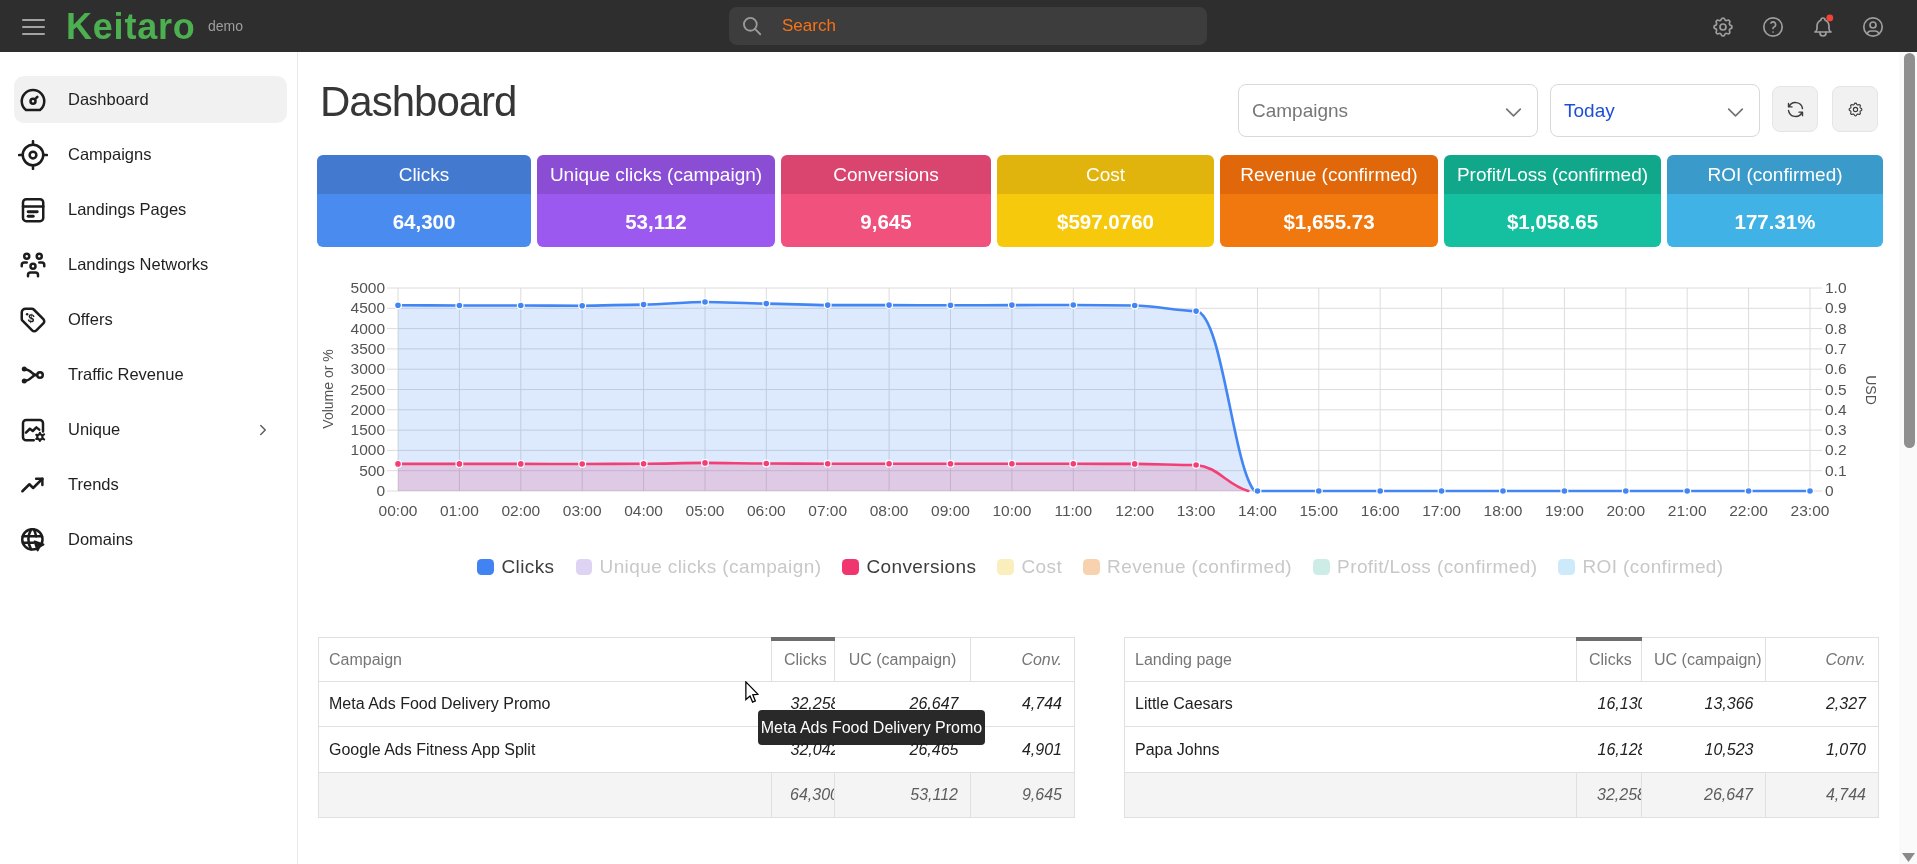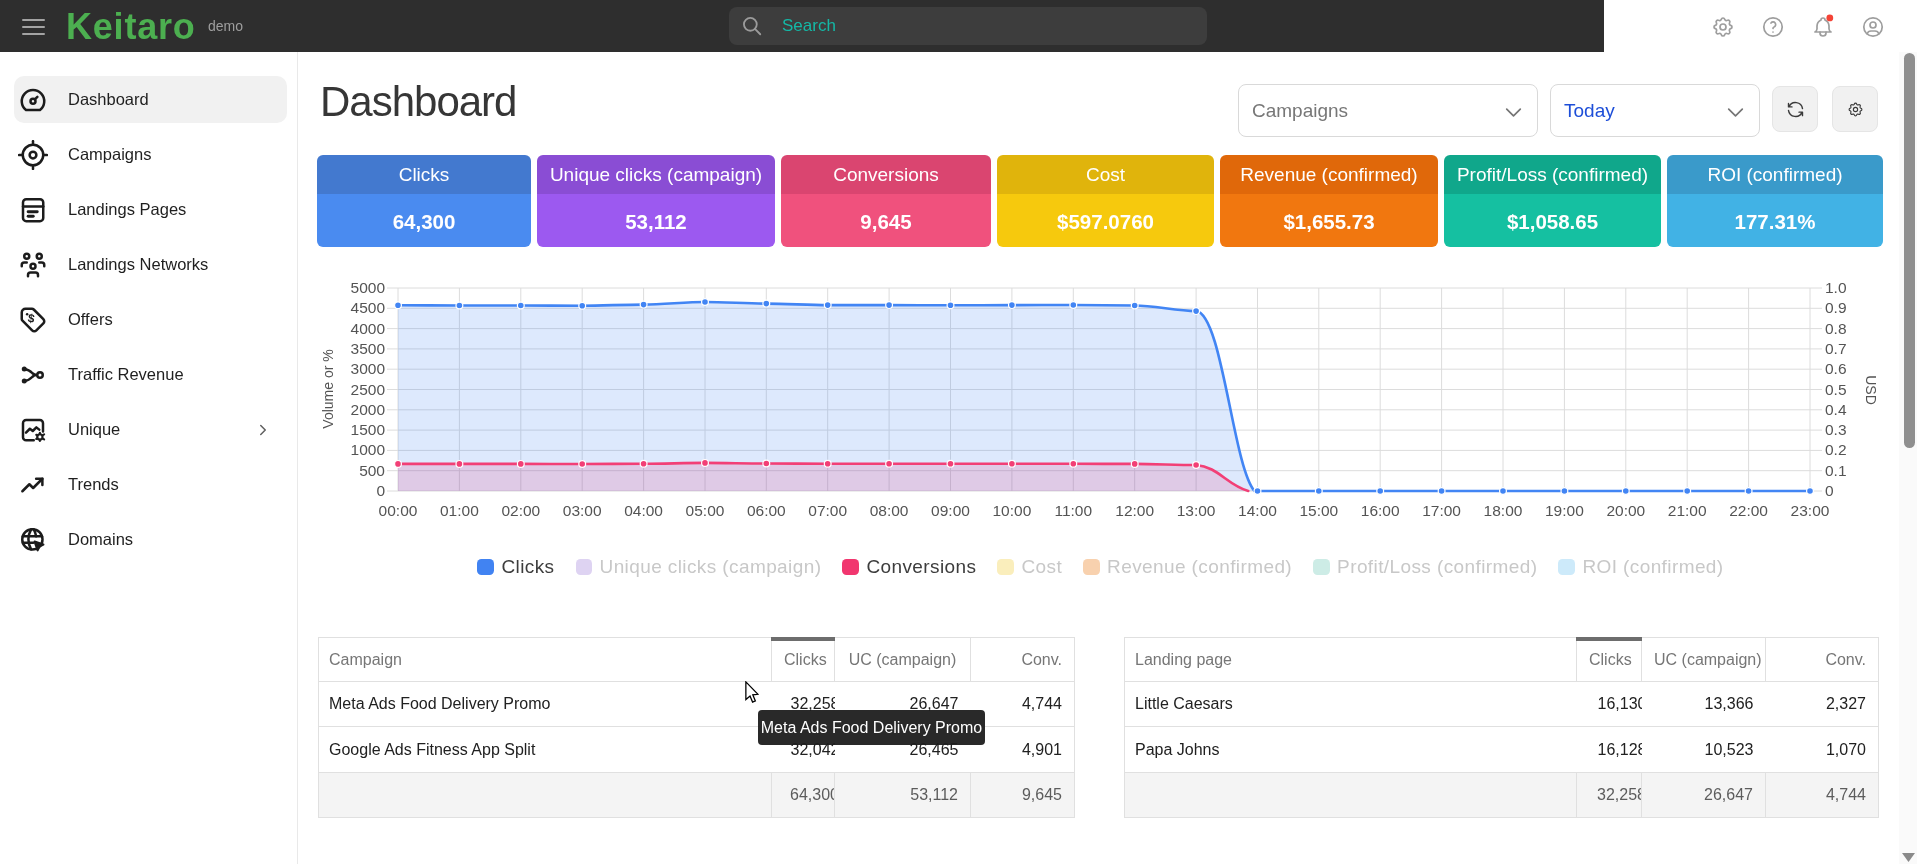--- a/index.html
+++ b/index.html
@@ -1,24 +1,24 @@
 <!DOCTYPE html>
 <html><head><meta charset="utf-8"><title>Dashboard</title>
 <style>
 * { margin:0; padding:0; box-sizing:border-box; }
 html,body { width:1917px; height:864px; overflow:hidden; background:#fff;
   font-family:"Liberation Sans", sans-serif; position:relative; }
 
 
-#topbar { position:absolute; left:0; top:0; width:1604px; height:52px; background:#2e2e2e;text-decoration:underline; }
+#topbar { position:absolute; left:0; top:0; width:1917px; height:52px; background:#2e2e2e;text-decoration:underline; }
 #burger { position:absolute; left:22px; top:18px; }
 #logo { position:absolute; left:66px; top:6px; font-size:36px; font-weight:bold; color:#4caf50; letter-spacing:0.8px; }
 #demo { position:absolute; left:208px; top:18px; font-size:14px; color:#9e9e9e; }
 #search { position:absolute; left:729px; top:7px; width:478px; height:38px; background:#3d3d3d; border-radius:8px; }
-#search-tx { position:absolute; left:53px; top:0; line-height:38px; font-size:17px; color:#14b8a6; }
+#search-tx { position:absolute; left:53px; top:0; line-height:38px; font-size:17px; color:#f97316; }
 .tbi { position:absolute; top:15px; overflow:visible; }
 
 
 #sidebar { position:absolute; left:0; top:52px; width:298px; height:812px; background:#fff; border-right:1px solid #e9e9e9; }
 .mi-bg { position:absolute; left:14px; width:273px; height:47px; border-radius:10px; background:#f1f1f1; }
 .mi-ic { position:absolute; left:18px; }
 .mi-tx { position:absolute; left:68px; font-size:16.5px; color:#1f1f1f; }
 .mi-ch { position:absolute; left:254px; }
 
 
@@ -37,21 +37,21 @@
 .leg-item { display:flex; align-items:center; gap:7.5px; }
 .leg-sq { width:16.5px; height:16.5px; border-radius:4.5px; display:inline-block; flex:none; }
 .leg-on { color:#3d3d3d; }
 .leg-off { color:#c8c8c8; }
 
 
 .dtable { position:absolute; top:637px; border-collapse:collapse; table-layout:fixed; font-size:16px; color:#212121; }
 .dtable th, .dtable td { border:1px solid #e0e0e0; padding:0 12px; white-space:nowrap; overflow:hidden; }
 .dtable th { font-weight:400; color:#767676; text-align:left; height:44px; }
 .dtable thead th.thc { text-align:center; }
-.dtable th.num, .dtable td.num { text-align:right; }
+.dtable th.num, .dtable td.num { text-align:right;font-style:italic; }
 .dtable td.c1, .dtable th.c1 { padding-left:10px; }
 .dtable tbody tr:nth-child(1) td { height:45px; }
 .dtable tbody tr:nth-child(2) td { height:46px; }
 .dtable tr.foot td { background:#f4f4f4; color:#5c5c5c; height:45px; }
 .dtable tbody tr:not(.foot) td { border-left:none; border-right:none; }
 .dtable tbody tr:not(.foot) td:first-child { border-left:1px solid #e0e0e0; }
 .dtable tbody tr:not(.foot) td:last-child { border-right:1px solid #e0e0e0; }
 .dtable th.sort { position:relative; overflow:visible; }
 .dtable th.sort::before { content:""; position:absolute; left:-1px; right:-1px; top:-1px; height:4px; background:#6d6d6d; }
 .clipcell { padding:0 !important; }

